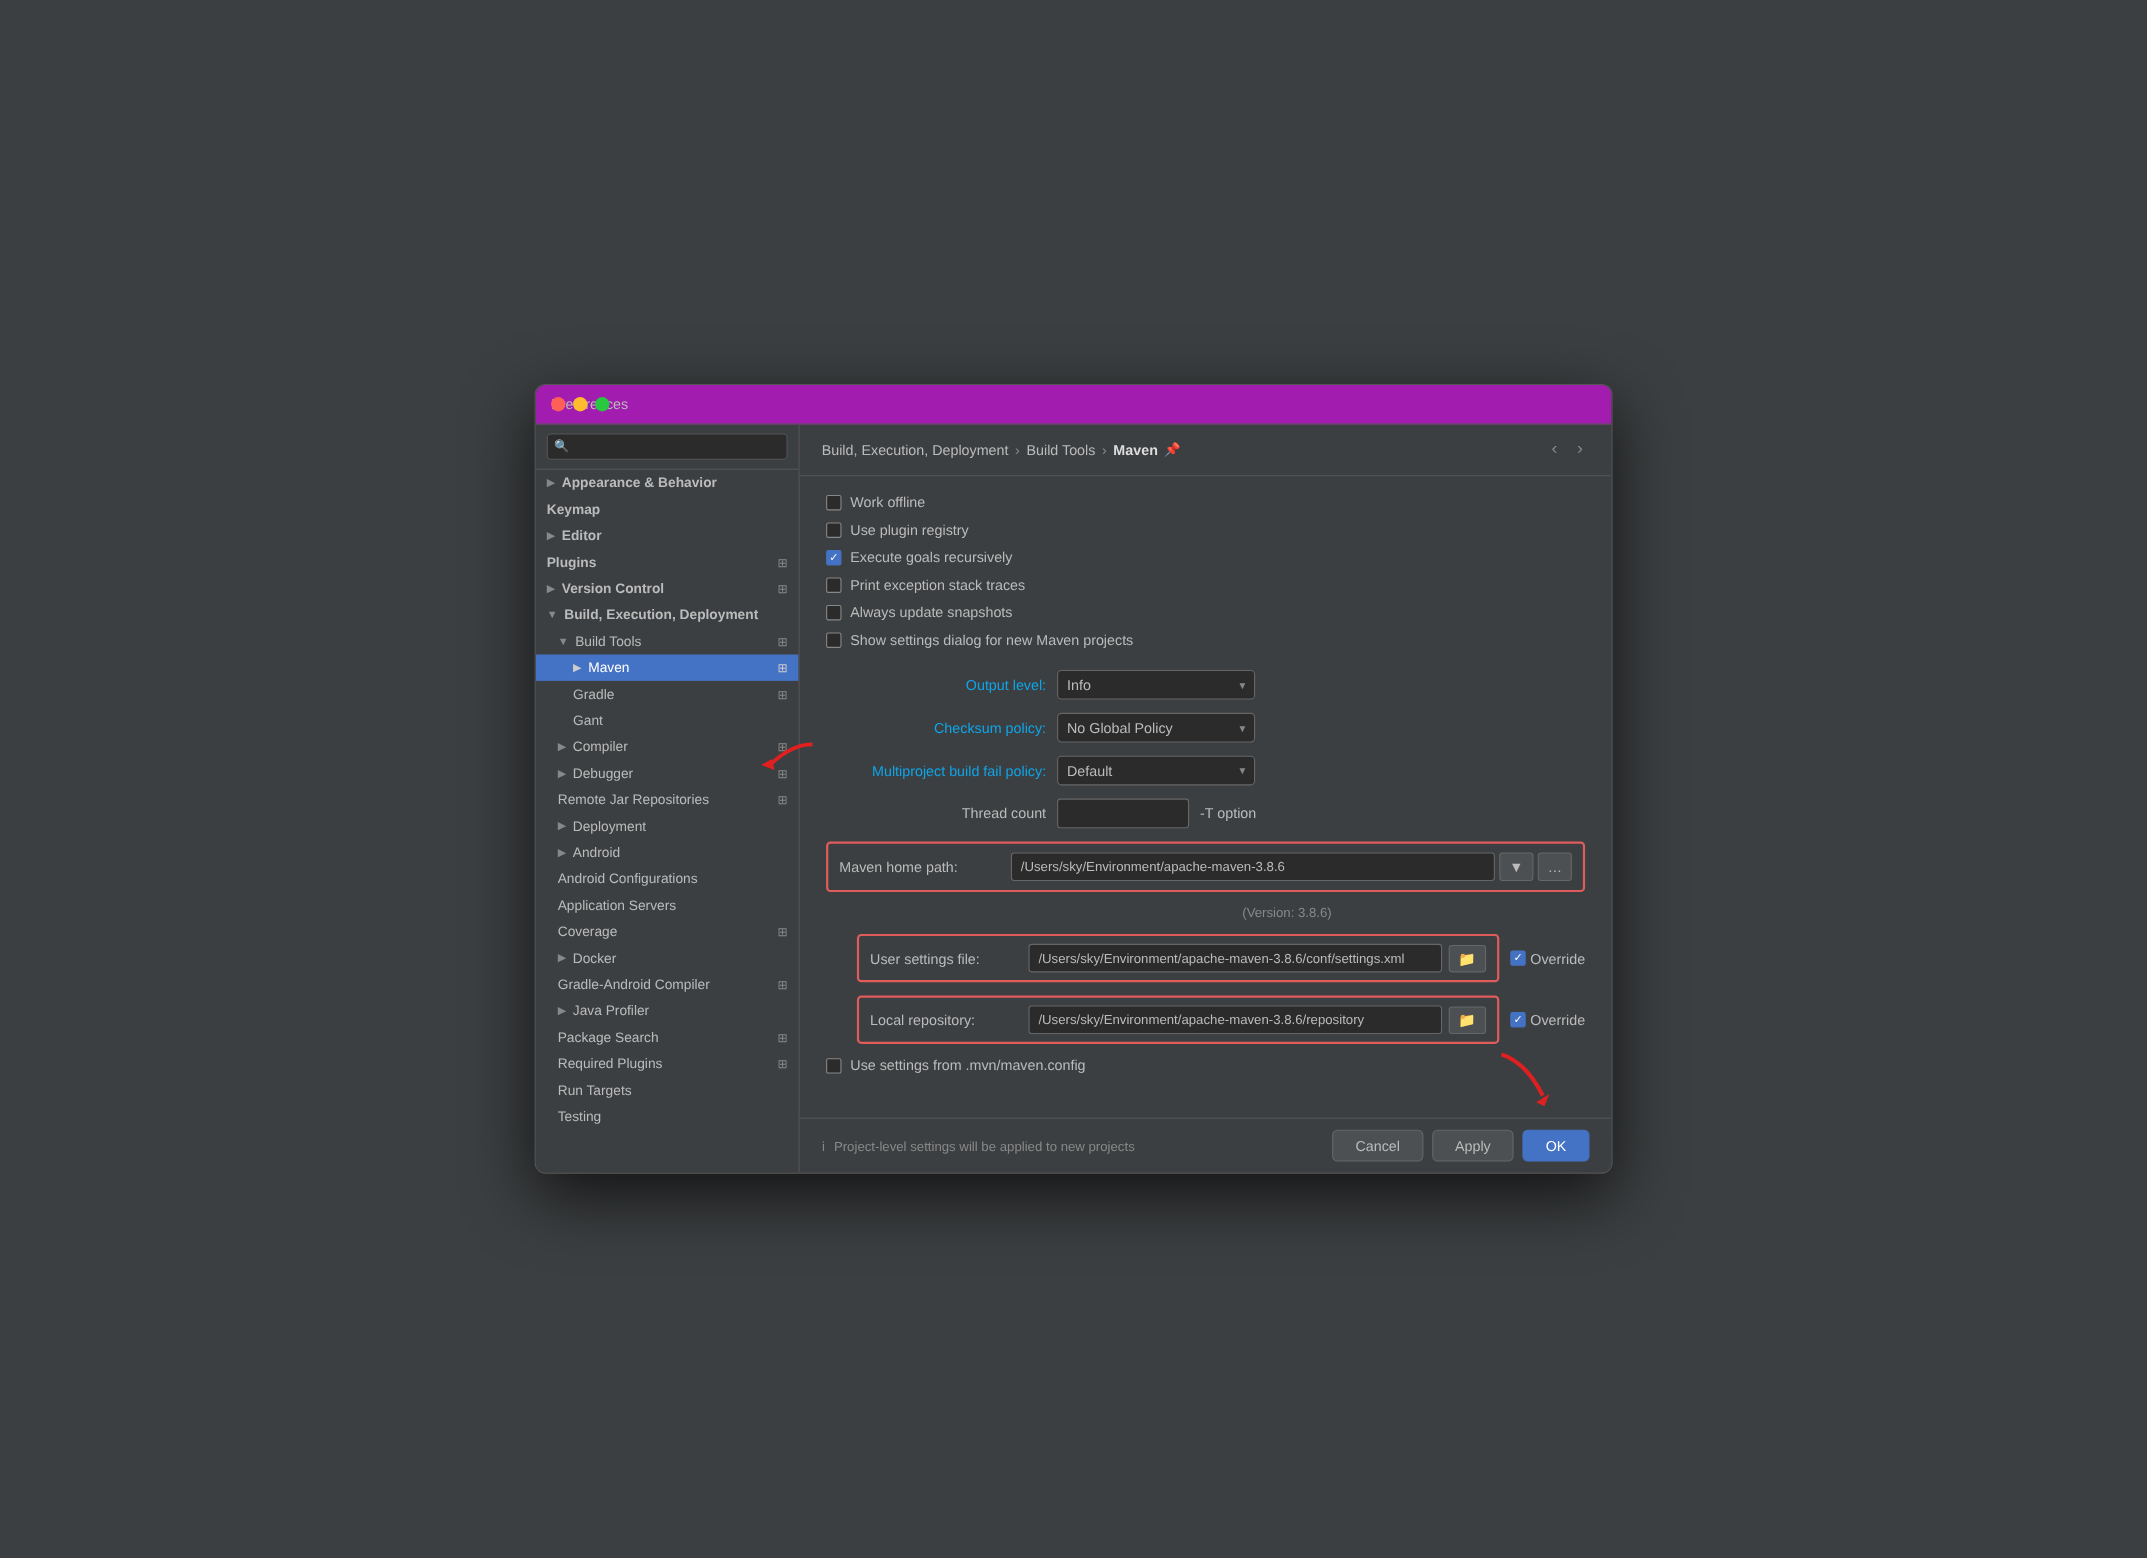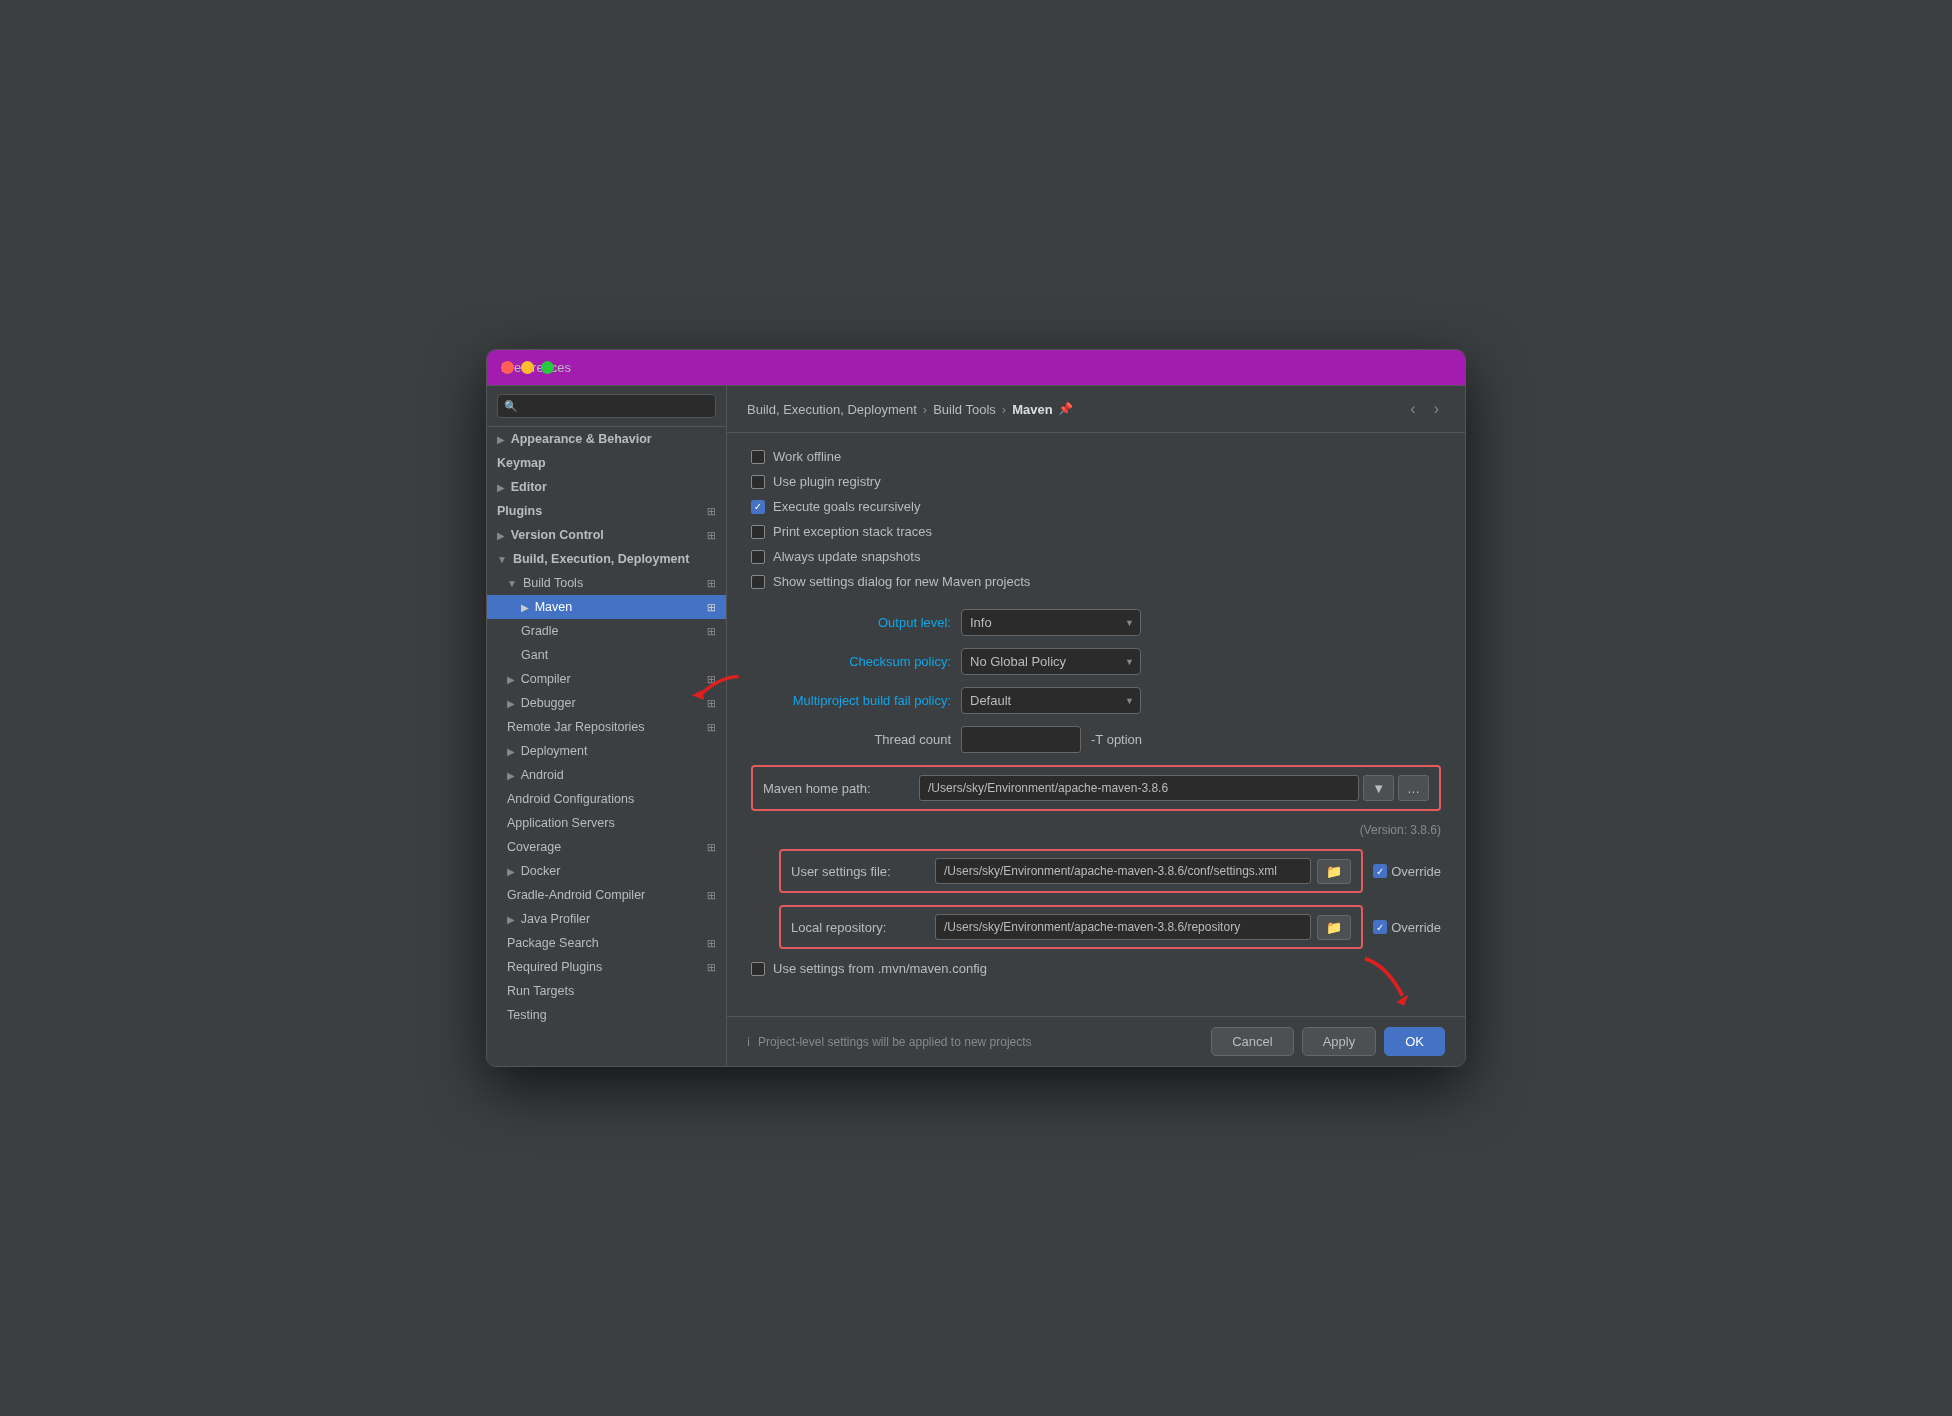--- a/index.html
+++ b/index.html
@@ -292,21 +292,21 @@
       border: 1px solid #666;
       border-radius: 3px;
       color: #bbbbbb;
       padding: 4px 8px;
       cursor: pointer;
       font-size: 13px;
     }
     .version-text {
       font-size: 12px;
       color: #888;
-      text-align: right;
+      text-align: center;
       margin-bottom: 12px;
       margin-left: 148px;
     }
     .override-row {
       display: flex;
       align-items: center;
       gap: 4px;
       margin-bottom: 12px;
       padding-left: 28px;
     }

